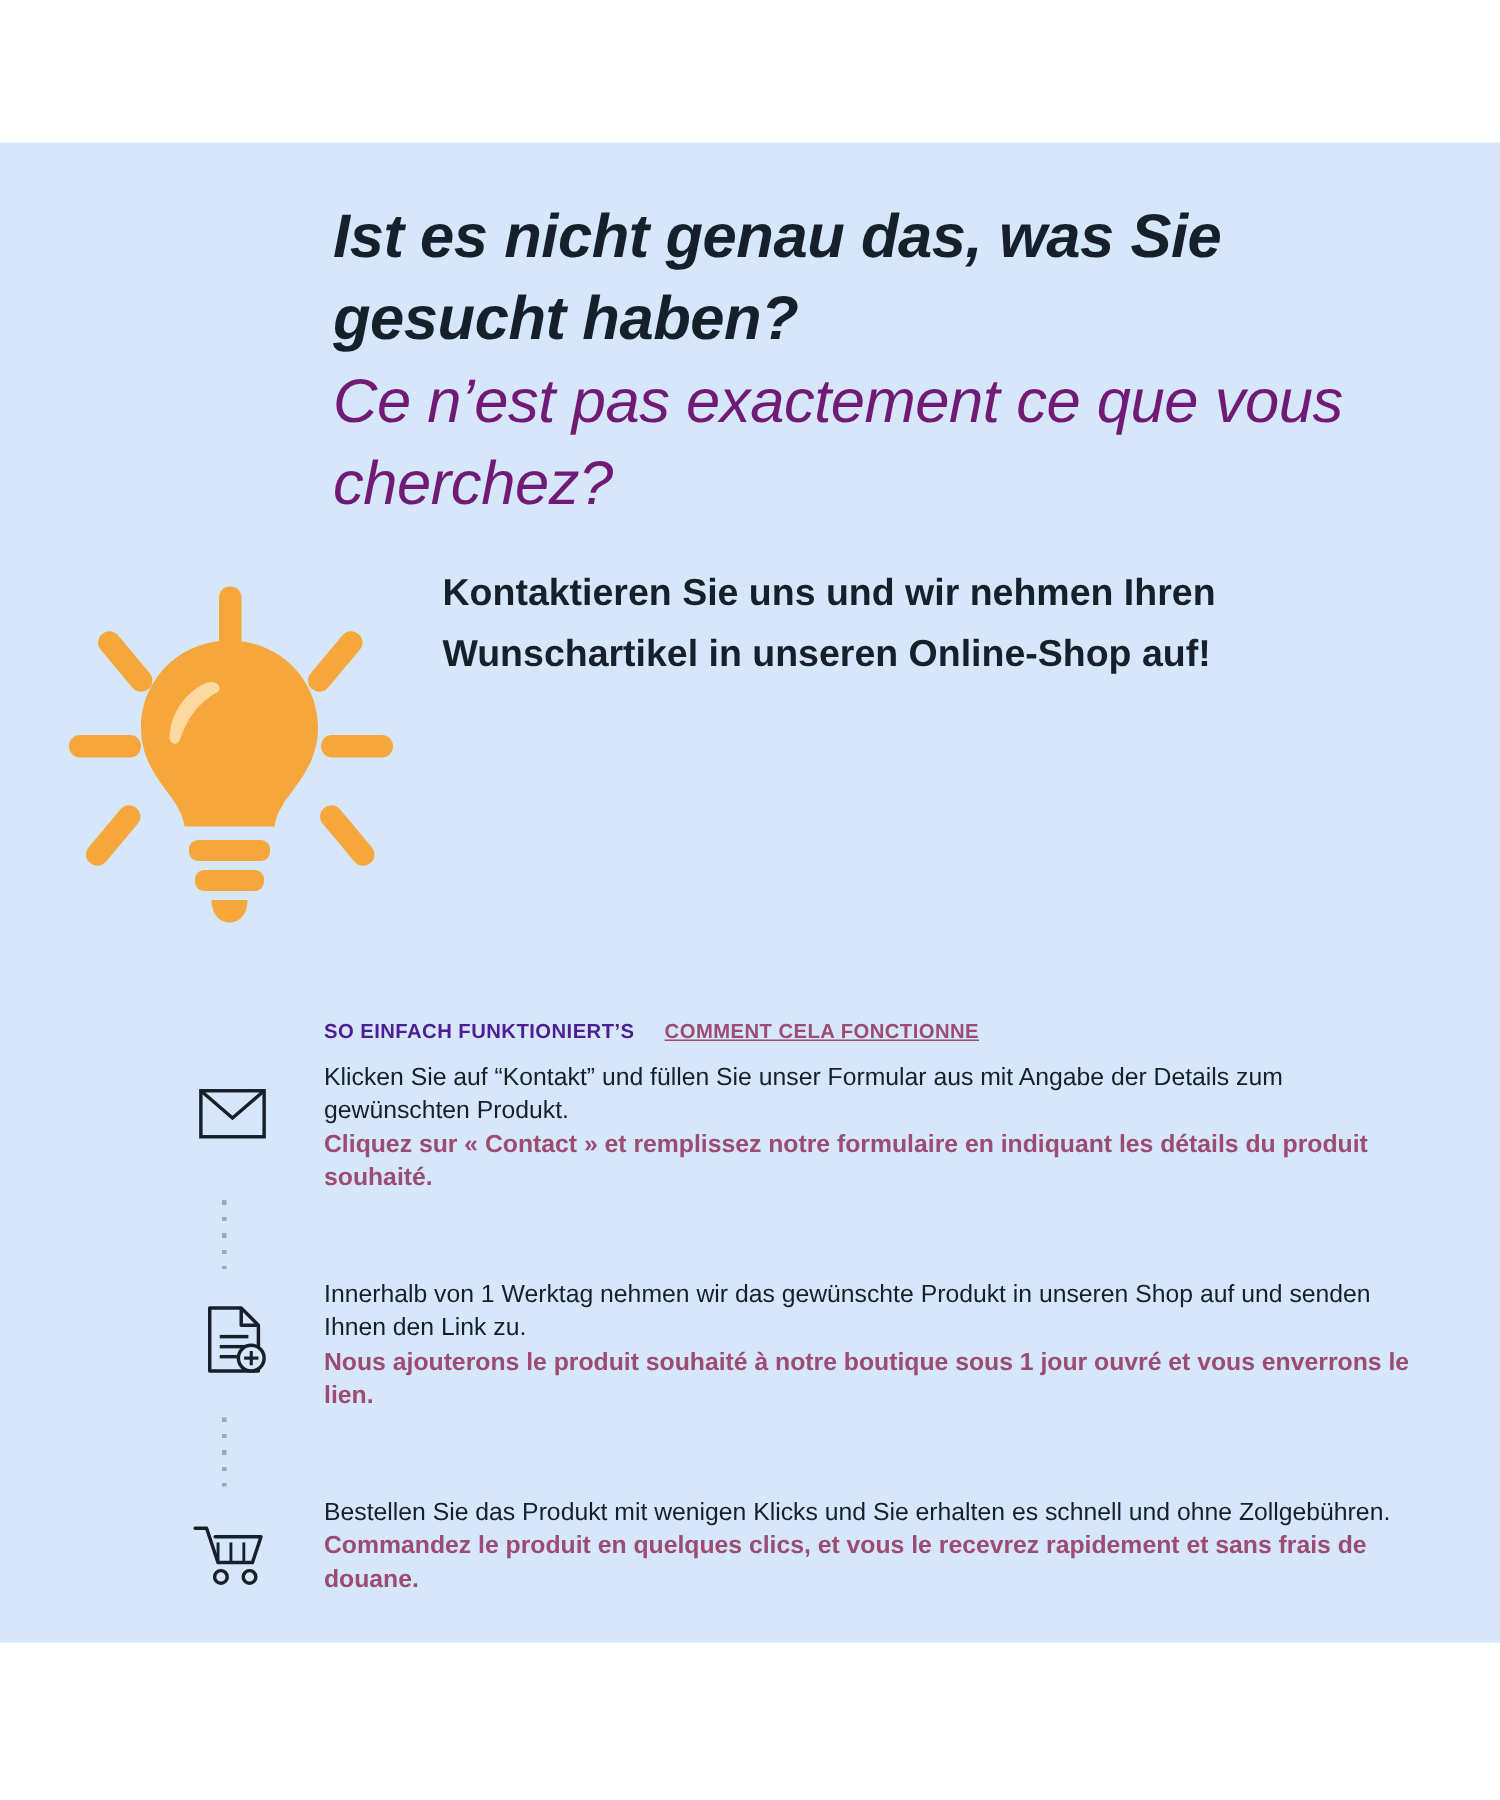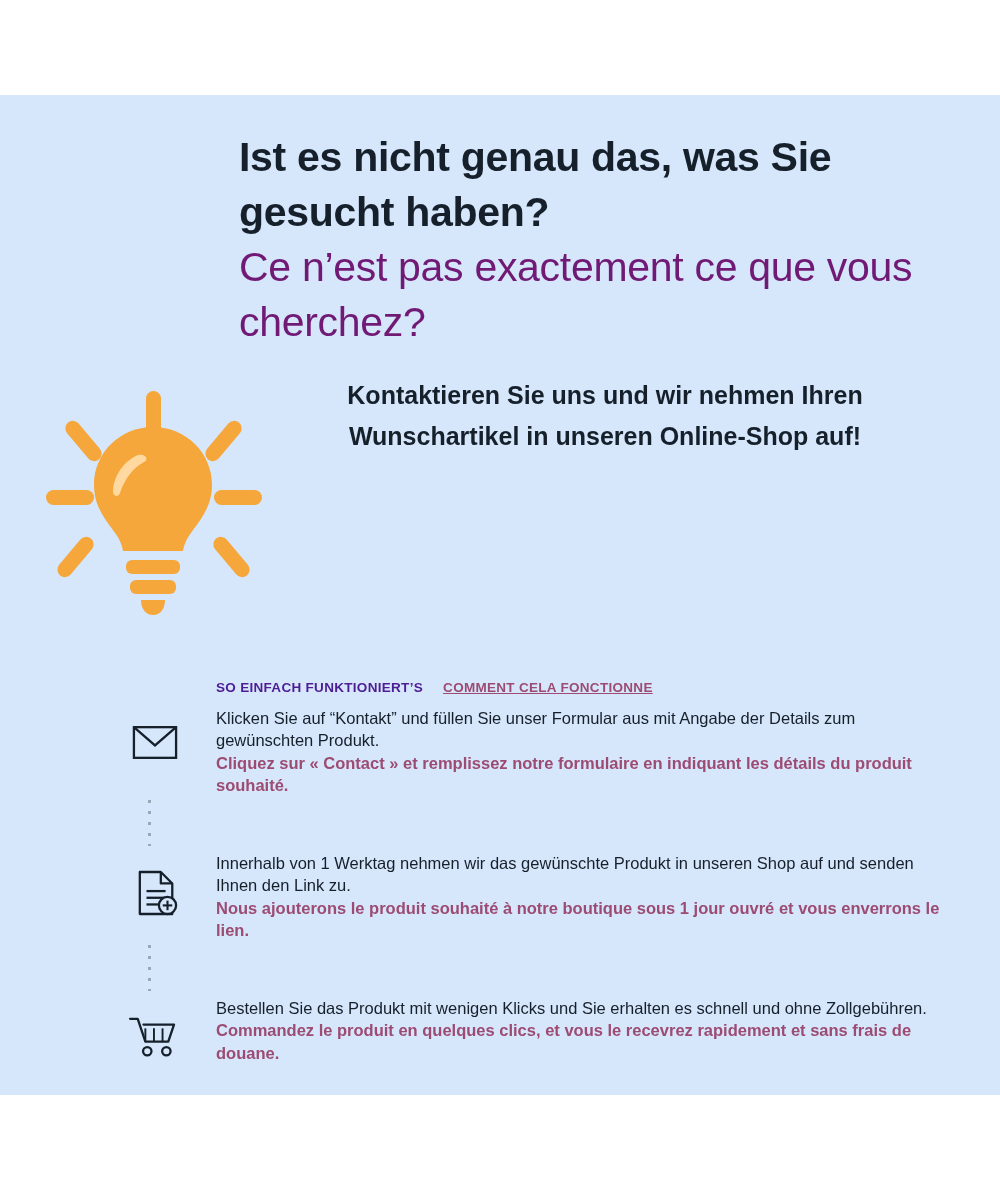--- a/index.html
+++ b/index.html
@@ -19,23 +19,24 @@
     top: 95px;
     width: 1000px;
     height: 1000px;
     background: #d6e6fb;
     box-sizing: border-box;
   }
 
   
   .headline {
     position: absolute;
-    left: 239px;
+    left: 222px;
     top: 35px;
     width: 700px;
+    font-style: italic;
   }
   .headline .de {
     font-size: 41px;
     font-weight: bold;
     color: #16202b;
     line-height: 1.34;
     letter-spacing: -0.3px;
     margin: 0;
   }
   .headline .fr {
@@ -66,21 +67,20 @@
     left: 295px;
     top: 0;
     width: 620px;
   }
   .intro .de {
     font-size: 25px;
     font-weight: bold;
     color: #16202b;
     line-height: 1.63;
     margin: 0;
-    text-align: center;
   }
   .intro .fr {
     font-size: 25px;
     font-weight: normal;
     color: #9c4b72;
     line-height: 1.63;
     margin: 0;
   }
 
   

